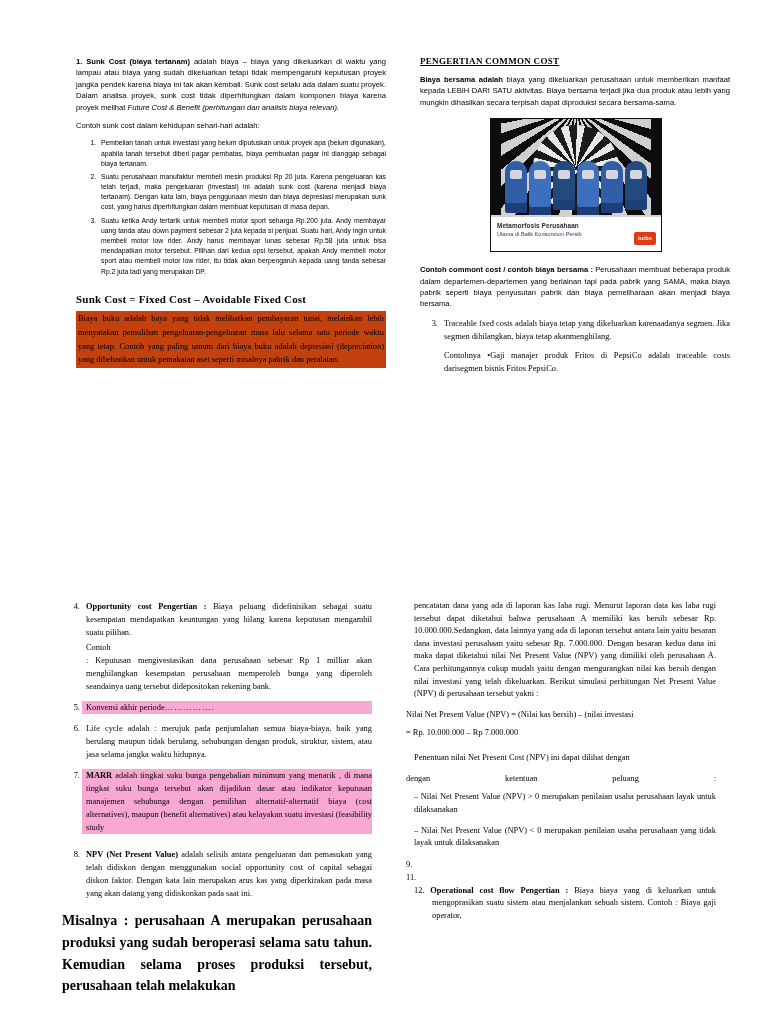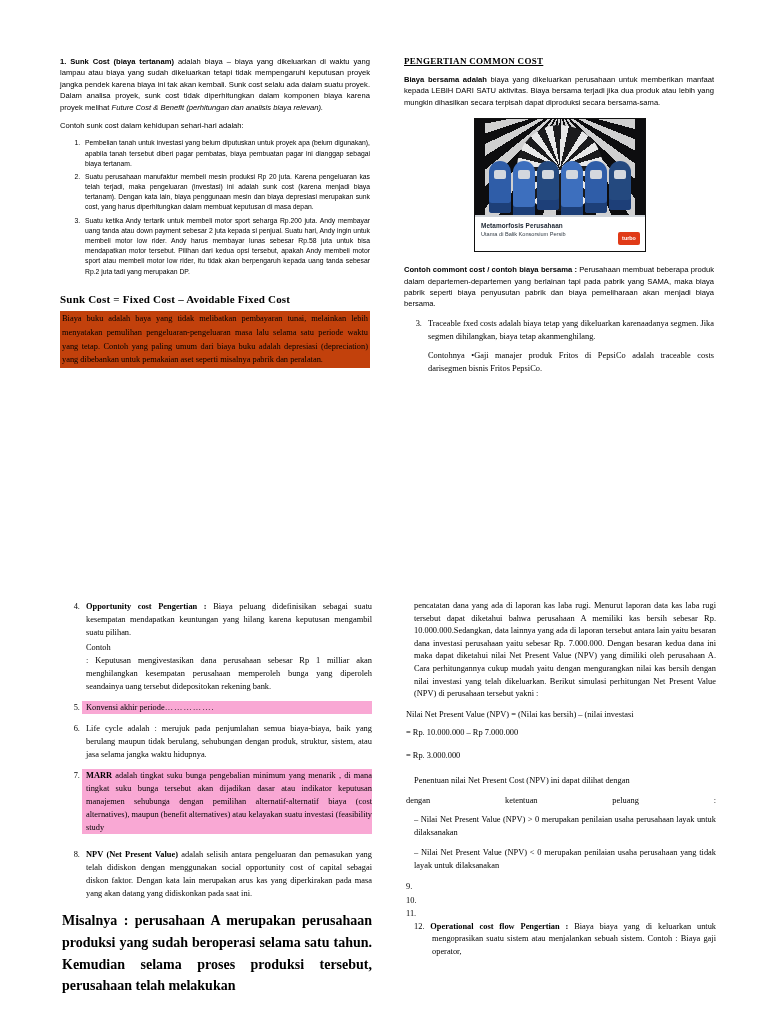--- a/index.html
+++ b/index.html
@@ -11,21 +11,21 @@
     width: 768px;
     height: 1024px;
     position: relative;
     font-family: "Liberation Serif", serif;
     color: #000;
     overflow: hidden;
   }
   .page {
     position: absolute;
     inset: 0;
-    padding: 56px 62px 10px 60px;
+    padding: 56px 62px 10px 76px;
     box-sizing: border-box;
   }
   .cols {
     display: flex;
     gap: 34px;
     align-items: flex-start;
   }
   .col {
     width: 310px;
     flex: 0 0 310px;
@@ -350,37 +350,35 @@
       </div>
 
       <div class="col">
         <p class="rightpara">pencatatan dana yang ada di laporan kas laba rugi. Menurut laporan data kas laba rugi tersebut dapat diketahui bahwa perusahaan A memiliki kas bersih sebesar Rp. 10.000.000.Sedangkan, data lainnya yang ada di laporan tersebut antara lain yaitu besaran dana investasi perusahaan yaitu sebesar Rp. 7.000.000. Dengan besaran kedua dana ini maka dapat diketahui nilai Net Present Value (NPV) yang dimiliki oleh perusahaan A. Cara perhitungannya cukup mudah yaitu dengan mengurangkan nilai kas bersih dengan nilai investasi yang telah dikeluarkan. Berikut simulasi perhitungan Net Present Value (NPV) di perusahaan tersebut yakni :</p>
 
         <div class="eqline spread">
           <span>Nilai Net Present Value (NPV) = (Nilai kas bersih) – (nilai investasi</span>
         </div>
 
         <p class="eqline">= Rp. 10.000.000 – Rp 7.000.000</p>
-        <p class="eqline" style="margin-top:10px">= Rp. 3.000.000</p>
 
         <p class="rightpara" style="margin-top:12px">
           <span>Penentuan nilai Net Present Cost (NPV) ini dapat dilihat dengan</span>
         </p>
         <div class="eqline spread">
           <span>dengan</span>
           <span>ketentuan</span>
           <span>peluang</span>
           <span>:</span>
         </div>
 
         <p class="rightpara">– Nilai Net Present Value (NPV) &gt; 0 merupakan penilaian usaha perusahaan layak untuk dilaksanakan</p>
         <p class="rightpara">– Nilai Net Present Value (NPV) &lt; 0 merupakan penilaian usaha perusahaan yang tidak layak untuk dilaksanakan</p>
 
         <p class="empty-num">9.</p>
-        <p class="empty-num">10.</p>
         <p class="empty-num">11.</p>
 
         <p class="rightpara" style="padding-left:18px; text-indent:-18px;">
           <span>12.</span>
           <span class="b">Operational cost flow Pengertian :</span>
           <span>Biaya biaya yang di keluarkan untuk mengoprasikan suatu sistem atau menjalankan sebuah sistem. Contoh : Biaya gaji operator,</span>
         </p>
       </div>
     </div>
   </div>

